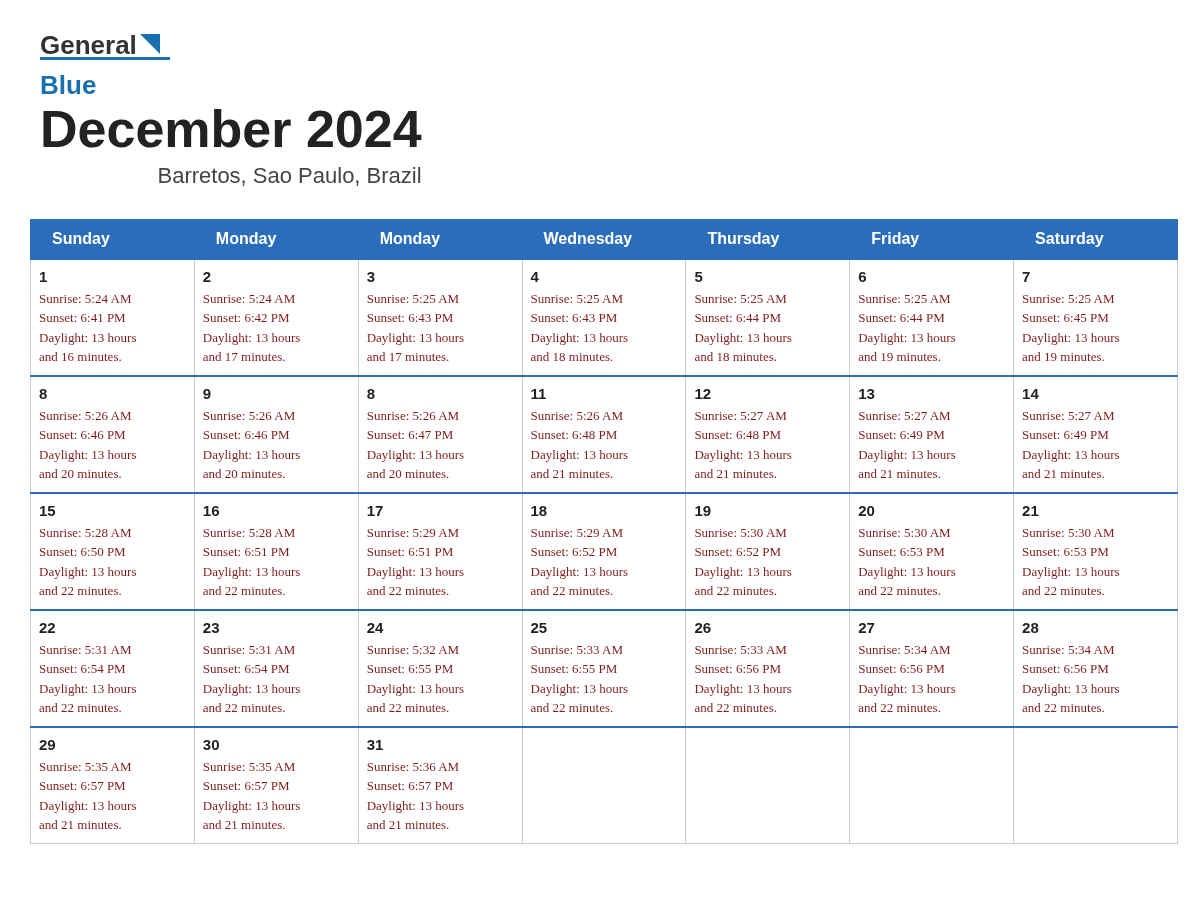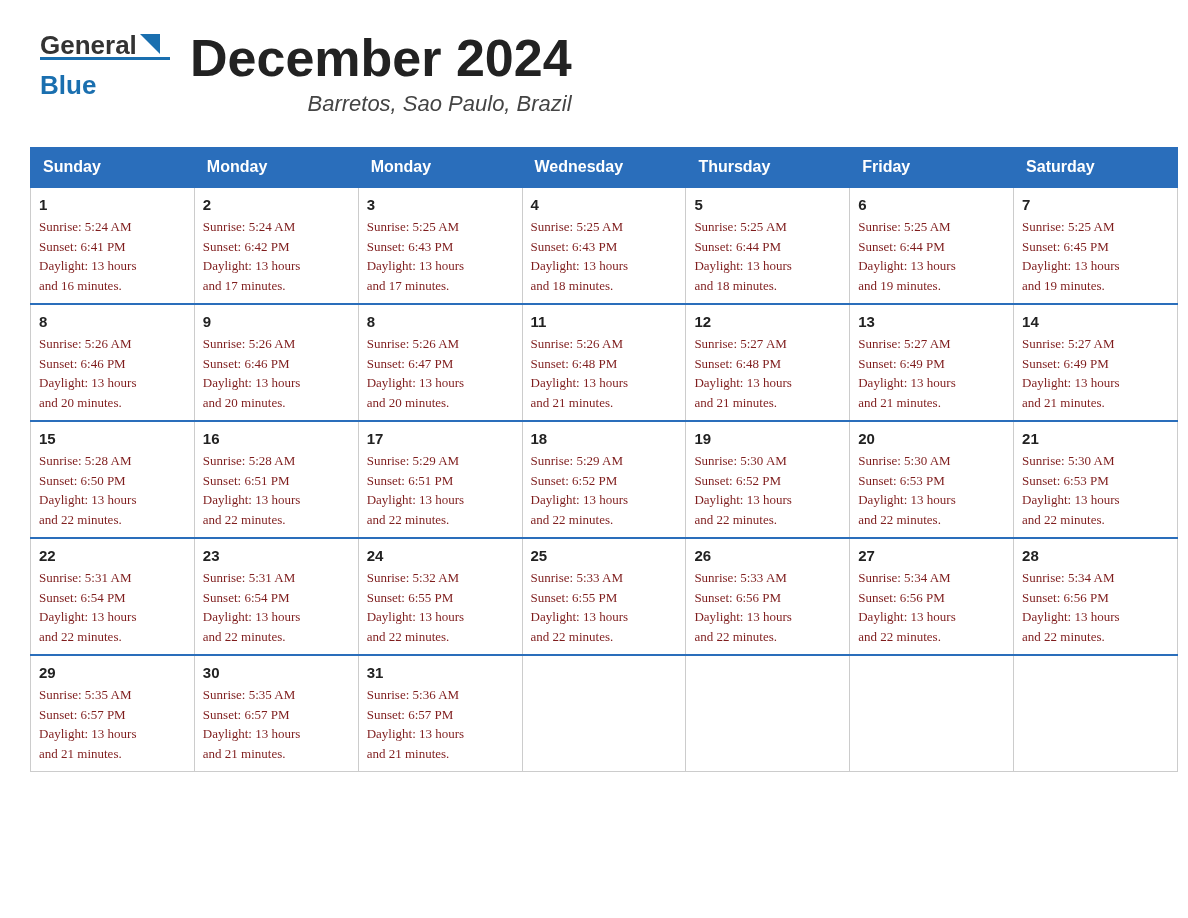--- a/index.html
+++ b/index.html
@@ -8,46 +8,45 @@
       background: #fff;
       padding: 20px;
       width: 1188px;
       min-height: 918px;
     }
     .header {
       display: flex;
       align-items: flex-start;
       margin-bottom: 20px;
       padding: 10px 20px;
+      flex-direction: column;
     }
     .title-section {
       text-align: right;
     }
     .month-title {
       font-size: 52px;
       font-weight: bold;
       color: #222;
       line-height: 1.1;
-      margin-left: 20px;
     }
     .location {
       font-size: 22px;
       color: #444;
       margin-top: 4px;
-      font-style: italic;
     }
     .calendar {
       width: 100%;
       border-collapse: collapse;
       margin: 0 10px;
     }
     .calendar th {
       background: #2a6ebb;
       color: #fff;
-      padding: 10px 12px;
+      padding: 10px 21px;
       font-size: 16px;
       font-weight: bold;
       text-align: left;
       border: 1px solid #2a6ebb;
     }
     .calendar td {
       vertical-align: top;
       padding: 8px;
       border: 1px solid #ccc;
       border-top: 2px solid #2a6ebb;

